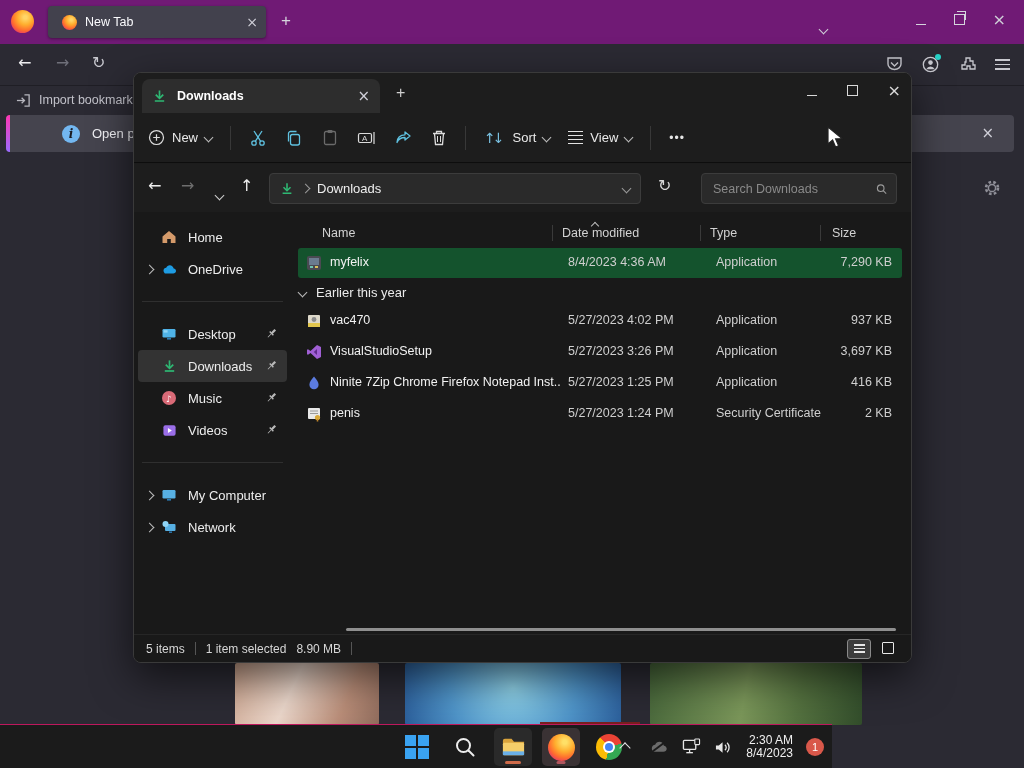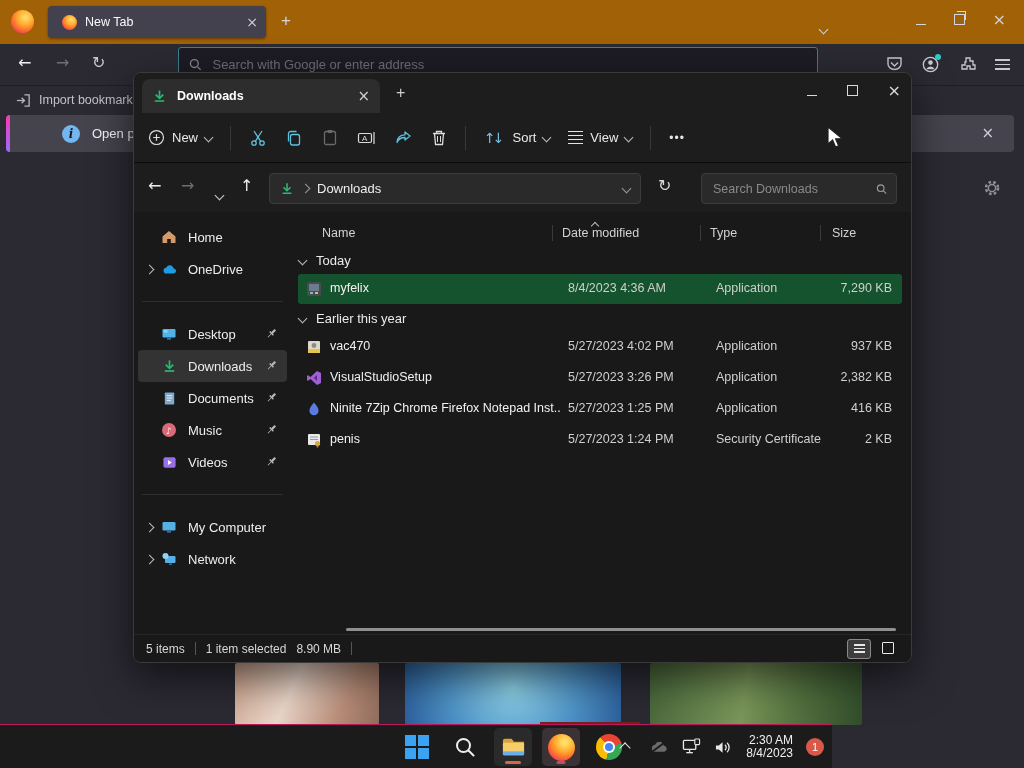--- a/index.html
+++ b/index.html
@@ -5,21 +5,21 @@
   html,body{margin:0;padding:0}
   body{width:1024px;height:768px;overflow:hidden;position:relative;
        background:#2b2a33;font-family:"Liberation Sans","DejaVu Sans",sans-serif;
        color:#e8e8e8;-webkit-font-smoothing:antialiased}
   .abs{position:absolute}
   .chev{display:inline-block;width:6px;height:6px;border-right:1.4px solid currentColor;border-bottom:1.4px solid currentColor}
   .chev.d{transform:rotate(45deg)}
   .chev.u{transform:rotate(-135deg)}
   .chev.r{transform:rotate(-45deg)}
   
-  .ff-tabbar{position:absolute;left:0;top:0;width:1024px;height:44px;background:#a16207}
+  .ff-tabbar{position:absolute;left:0;top:0;width:1024px;height:44px;background:#701a75}
   .ff-logo{position:absolute;left:11px;top:10px;width:23px;height:23px;border-radius:50%;
      background:radial-gradient(circle at 62% 32%,#ffd567 8%,#ffae2e 35%,#ff6d2e 62%,#e0316e 85%,#a6148c)}
   .ff-tab{position:absolute;left:48px;top:6px;width:218px;height:32px;background:#42414d;border-radius:4px;
      display:flex;align-items:center;padding:0 8px;box-sizing:border-box;box-shadow:0 1px 3px rgba(0,0,0,.4)}
   .ff-tab .tico{width:15px;height:15px;border-radius:50%;margin:0 8px 0 6px;
      background:radial-gradient(circle at 62% 32%,#ffd567 8%,#ffae2e 35%,#ff6d2e 62%,#e0316e 85%,#a6148c)}
   .ff-tab .tlabel{font-size:12.5px;color:#fbfbfe;flex:1}
   .xglyph{color:#cfcfd8;font-size:14px;line-height:1;font-family:"DejaVu Sans",sans-serif}
   .ff-newtab{position:absolute;left:281px;top:11px;font-size:17px;color:#d5d5dd}
   .ff-caps{position:absolute;right:0;top:0;height:40px;display:flex;align-items:center;gap:28px;padding-right:18px;color:#d5d5dd}
@@ -121,27 +121,20 @@
     <span><span class="capline"></span></span>
     <span><span class="capbox restore"></span></span>
     <span class="xglyph" style="font-size:16px">×</span>
   </div>
 </div>
 
 <div class="ff-toolbar">
   <span class="abs navg" style="left:18px;top:11px;color:#ededf0">←</span>
   <span class="abs navg" style="left:56px;top:11px;color:#6f6f7a">→</span>
   <span class="abs navg" style="left:92px;top:11px;color:#c9c9d0">↻</span>
-  <div class="ff-url">
-    <svg width="13" height="13" viewBox="0 0 14 14" style="margin-right:9px">
-        <circle cx="6" cy="6" r="4.4" fill="none" stroke="#8a8a95" stroke-width="1.5"></circle>
-        <line x1="9.4" y1="9.4" x2="13" y2="13" stroke="#8a8a95" stroke-width="1.5"></line>
-      </svg>
-    <input readonly="" placeholder="Search with Google or enter address" style="">
-  </div>
   <svg class="abs" style="left:886px;top:13px" width="17" height="15" viewBox="0 0 17 15">
       <path d="M2 1h13v6a6.5 5.5 0 0 1-13 0Z" fill="none" stroke="#c9c9d0" stroke-width="1.4"></path>
       <polyline points="5,5.5 8.5,9 12,5.5" fill="none" stroke="#c9c9d0" stroke-width="1.4"></polyline>
     </svg>
   <span class="abs" style="left:922px;top:12px">
     <svg width="17" height="17" viewBox="0 0 18 18">
         <circle cx="9" cy="9" r="7.6" fill="none" stroke="#c9c9d0" stroke-width="1.4"></circle>
         <circle cx="9" cy="7" r="2.4" fill="#c9c9d0"></circle>
         <path d="M4.5 14a5 5 0 0 1 9 0" fill="#c9c9d0"></path>
       </svg>
@@ -347,39 +340,20 @@
               <g transform="rotate(45 8 8)" fill="#b9b9b9">
                 <rect x="6.6" y="1.5" width="2.8" height="6"></rect>
                 <rect x="4.8" y="7" width="6.4" height="1.8"></rect>
                 <rect x="7.6" y="8.8" width="0.9" height="5.5"></rect>
               </g>
             </svg></span>
       </div>
       <div class="sitem">
         <span class="slot"></span>
         <span class="sico">
-            <svg width="15" height="15" viewBox="0 0 16 16">
-              <rect x="3" y="1.5" width="10" height="13" rx="1" fill="#7fa8cc"></rect>
-              <line x1="5" y1="5" x2="11" y2="5" stroke="#eaf2fa" stroke-width="1"></line>
-              <line x1="5" y1="7.5" x2="11" y2="7.5" stroke="#eaf2fa" stroke-width="1"></line>
-              <line x1="5" y1="10" x2="9.5" y2="10" stroke="#eaf2fa" stroke-width="1"></line>
-            </svg>
-          </span>
-        <span>Documents</span>
-        <span class="pin"><svg width="13" height="13" viewBox="0 0 16 16">
-              <g transform="rotate(45 8 8)" fill="#b9b9b9">
-                <rect x="6.6" y="1.5" width="2.8" height="6"></rect>
-                <rect x="4.8" y="7" width="6.4" height="1.8"></rect>
-                <rect x="7.6" y="8.8" width="0.9" height="5.5"></rect>
-              </g>
-            </svg></span>
-      </div>
-      <div class="sitem">
-        <span class="slot"></span>
-        <span class="sico">
             <svg width="16" height="16" viewBox="0 0 16 16">
               <circle cx="8" cy="8" r="7" fill="#d96a77"></circle>
               <text x="5" y="11.5" font-size="9" fill="#fff" font-family="DejaVu Sans">♪</text>
             </svg>
           </span>
         <span>Music</span>
         <span class="pin"><svg width="13" height="13" viewBox="0 0 16 16">
               <g transform="rotate(45 8 8)" fill="#b9b9b9">
                 <rect x="6.6" y="1.5" width="2.8" height="6"></rect>
                 <rect x="4.8" y="7" width="6.4" height="1.8"></rect>
@@ -437,24 +411,20 @@
         <span class="coltxt" style="left:30px">Name</span>
         <span class="colsep" style="left:260px"></span>
         <span class="abs" style="left:300px;top:0;color:#bbb"><span class="chev u" style="width:5px;height:5px"></span></span>
         <span class="coltxt" style="left:270px">Date modified</span>
         <span class="colsep" style="left:408px"></span>
         <span class="coltxt" style="left:418px">Type</span>
         <span class="colsep" style="left:528px"></span>
         <span class="coltxt" style="left:540px">Size</span>
       </div>
 
-      <div class="group">
-        <span class="chev d"></span>
-        <span class="glabel">Today</span>
-      </div>
 
       <div class="row sel">
         <span class="ficon"><svg width="16" height="16" viewBox="0 0 16 16">
               <rect x="1" y="1" width="14" height="14" rx="2" fill="#4a4a52"></rect>
               <rect x="3" y="3" width="10" height="7" fill="#6b7c8f"></rect>
               <rect x="4" y="11" width="3" height="2" fill="#6fc7b2"></rect>
               <rect x="9" y="11" width="3" height="2" fill="#d8c05a"></rect>
             </svg></span>
         <span class="name">myfelix</span>
         <span class="date">8/4/2023 4:36 AM</span>
@@ -480,21 +450,21 @@
       </div>
 
       <div class="row" style="height:31px">
         <span class="ficon"><svg width="16" height="16" viewBox="0 0 16 16">
               <path d="M11 1L4.5 7 2 5.2 1 5.8v4.4l1 .6L4.5 9 11 15l4-2V3Z" fill="#a05fd4"></path>
               <path d="M11 5v6L7.8 8Z" fill="#5e2b8a"></path>
             </svg></span>
         <span class="name">VisualStudioSetup</span>
         <span class="date">5/27/2023 3:26 PM</span>
         <span class="type">Application</span>
-        <span class="size">2,382 KB</span>
+        <span class="size">3,697 KB</span>
       </div>
 
       <div class="row" style="height:31px">
         <span class="ficon"><svg width="16" height="16" viewBox="0 0 16 16">
               <path d="M8 1.5c2.6 3.1 4.6 5.6 4.6 8.2a4.6 4.6 0 0 1-9.2 0C3.4 7.1 5.4 4.6 8 1.5Z" fill="#5b7be0"></path>
             </svg></span>
         <span class="name">Ninite 7Zip Chrome Firefox Notepad Inst...</span>
         <span class="date">5/27/2023 1:25 PM</span>
         <span class="type">Application</span>
         <span class="size">416 KB</span>

